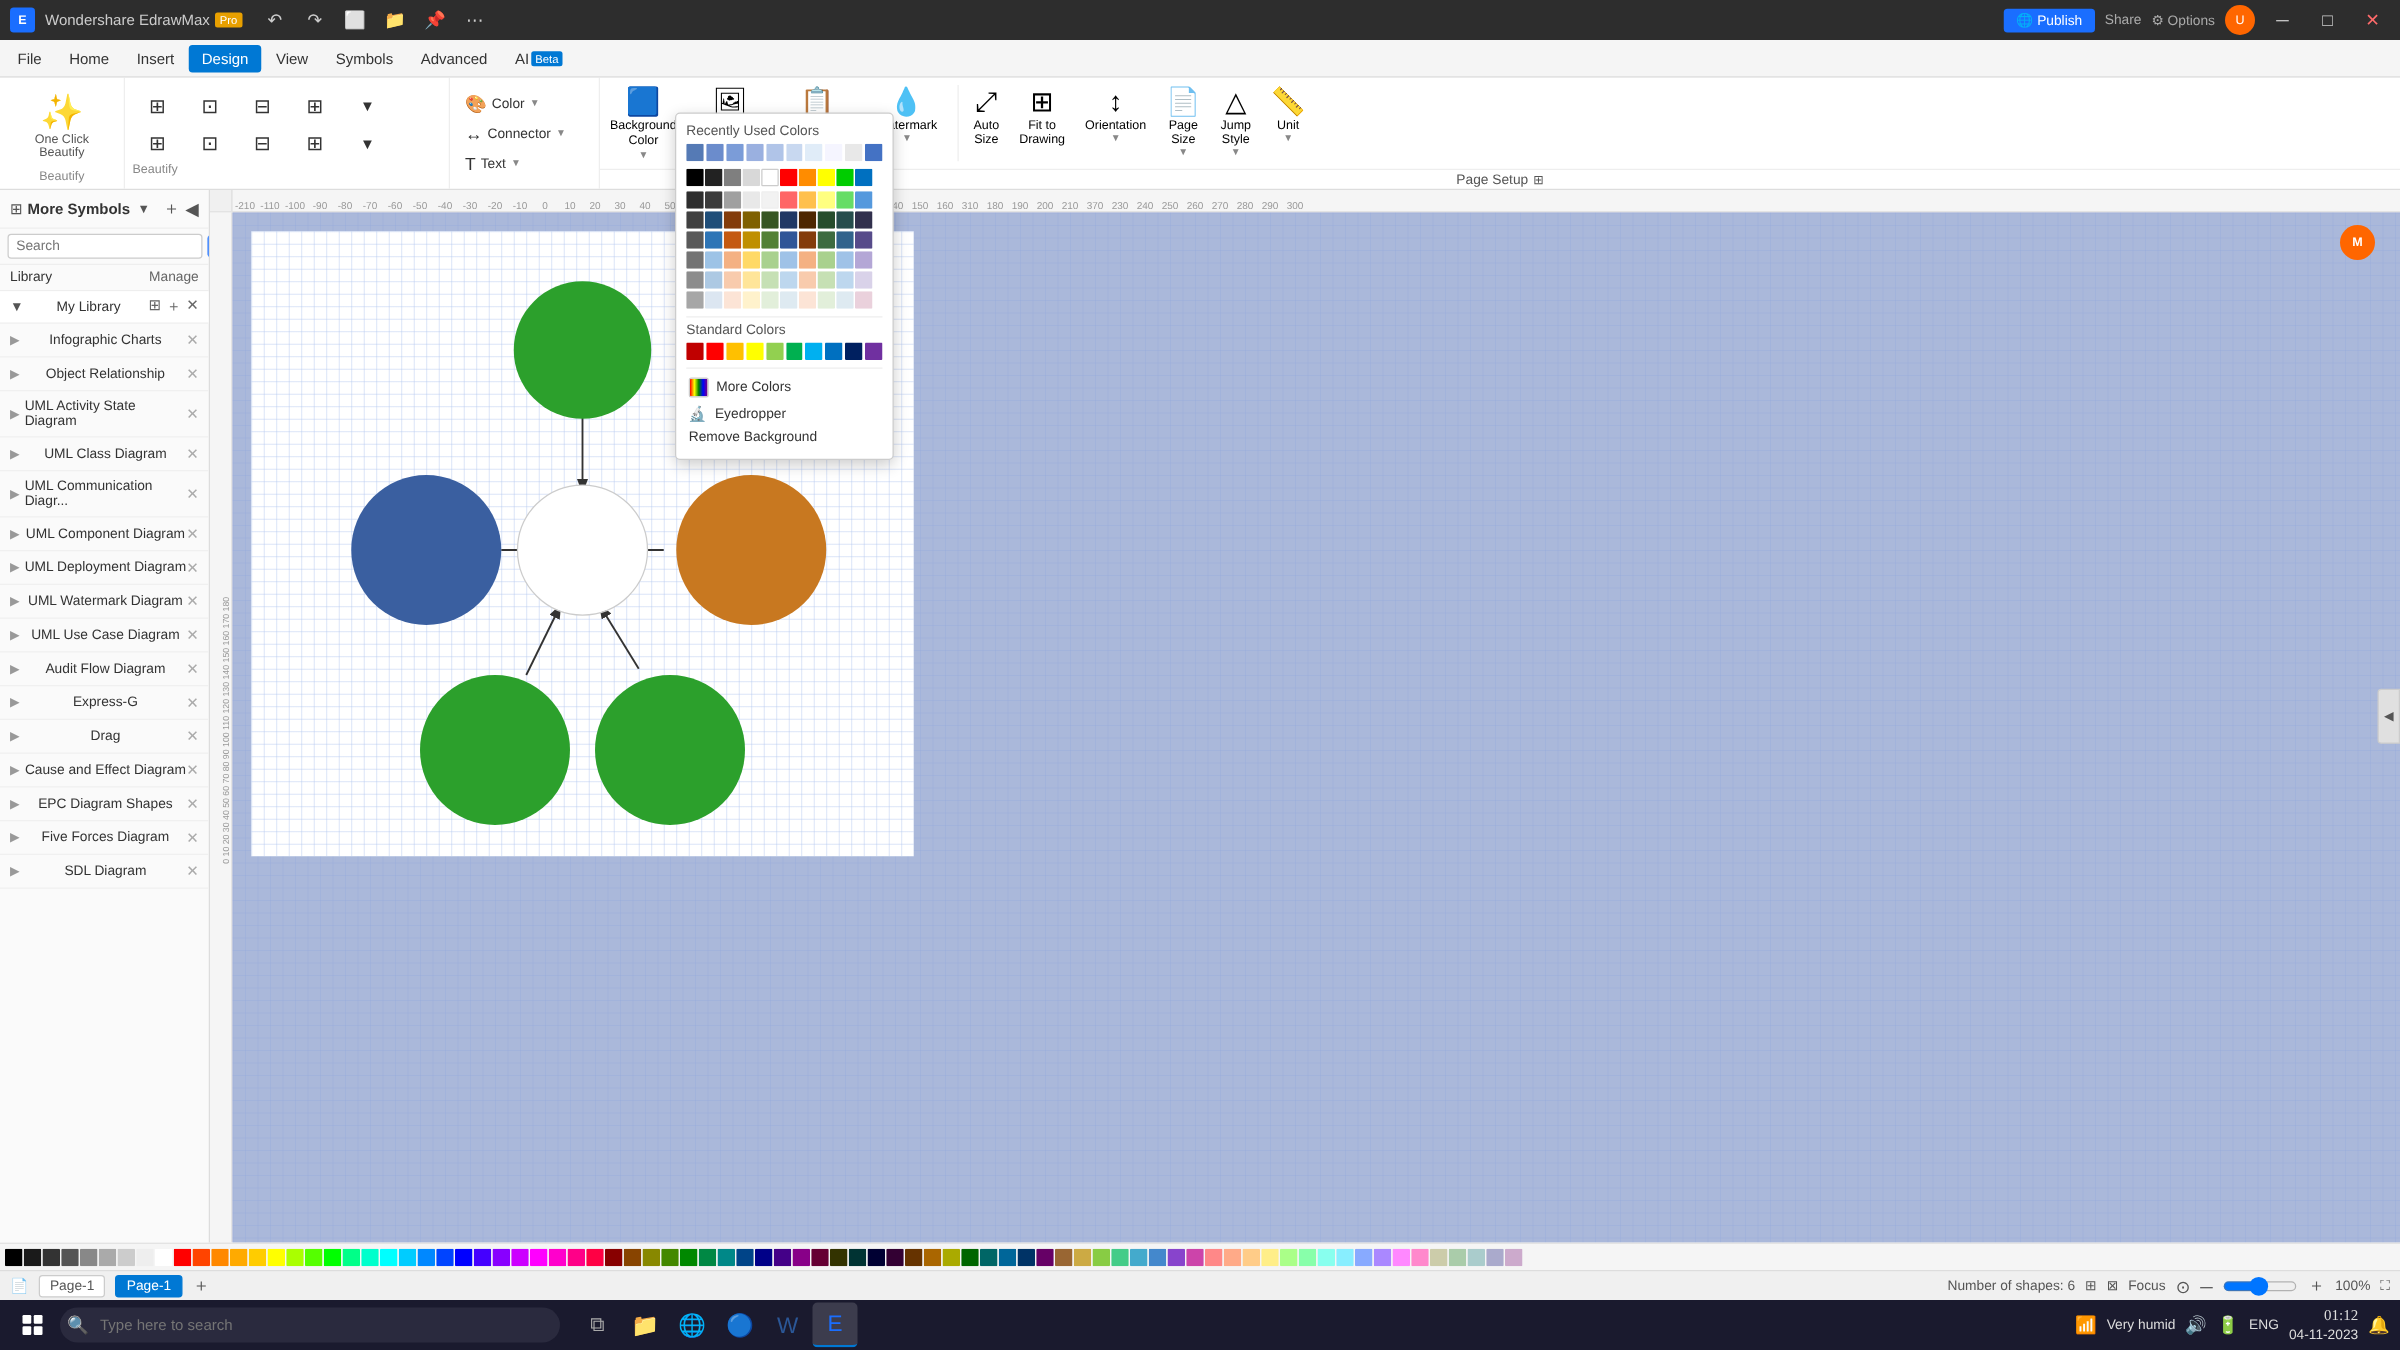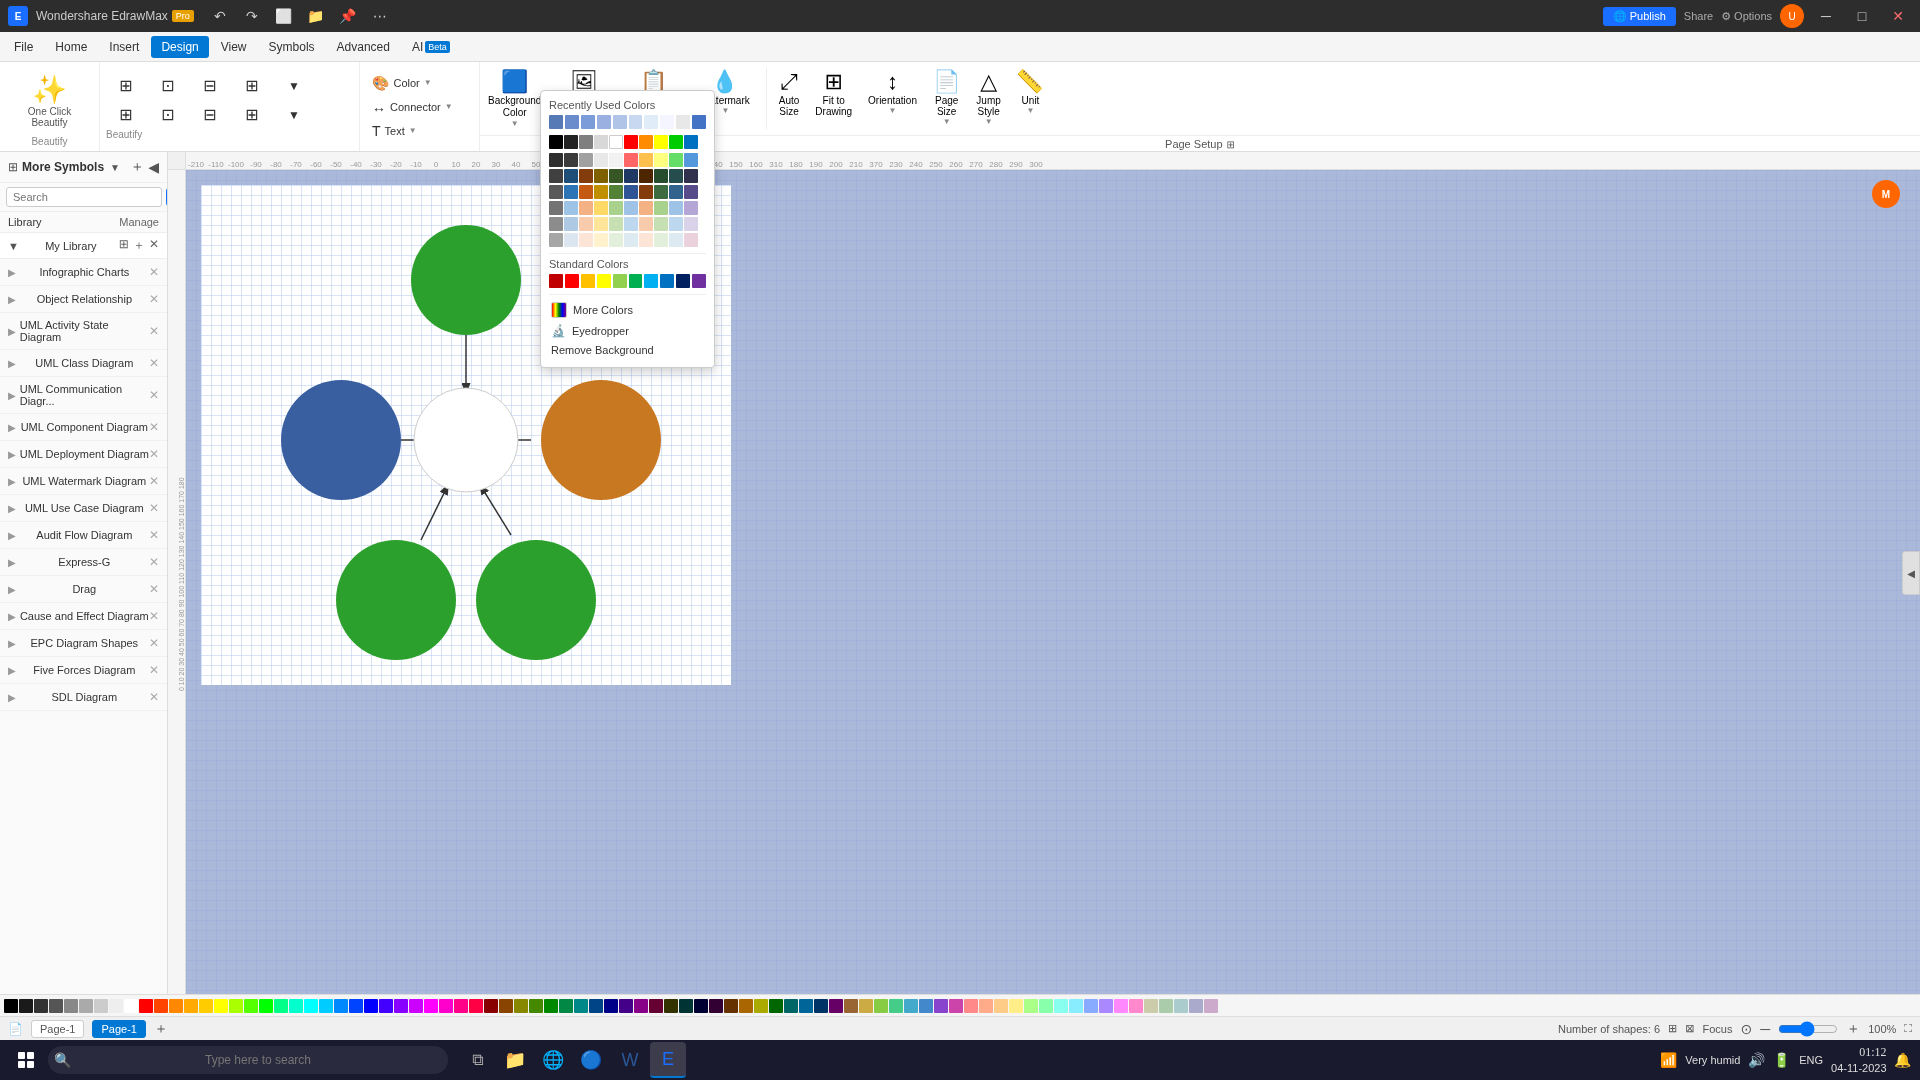--- a/index.html
+++ b/index.html
@@ -303,21 +303,20 @@
       flex: 1;
       max-width: 400px;
       height: 28px;
       background: #2a2a3e;
       border: none;
       border-radius: 14px;
       padding: 0 12px 0 32px;
       color: #ccc;
       font-size: 12px;
       outline: none;
-      text-align: center;
     }
     .taskbar-apps { display: flex; align-items: center; gap: 2px; margin-left: 8px; }
     .taskbar-app { width: 36px; height: 36px; display: flex; align-items: center; justify-content: center; cursor: pointer; border-radius: 4px; }
     .taskbar-app.active { background: rgba(255,255,255,0.15); border-bottom: 2px solid #0078d4; }
     .taskbar-right { margin-left: auto; display: flex; align-items: center; gap: 8px; color: #ddd; font-size: 11px; }
     .taskbar-clock { text-align: right; line-height: 1.3; }
     .taskbar-clock .time { font-size: 12px; font-family: Liberation Serif, serif; }
     .taskbar-clock .date { font-size: 11px; }
 
     

